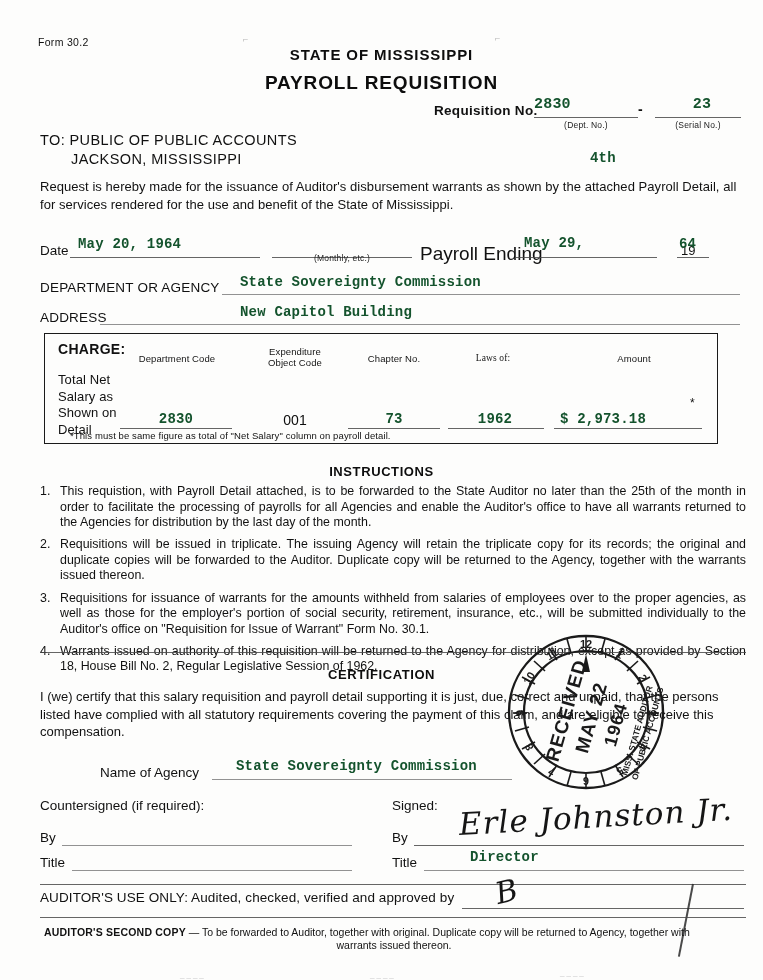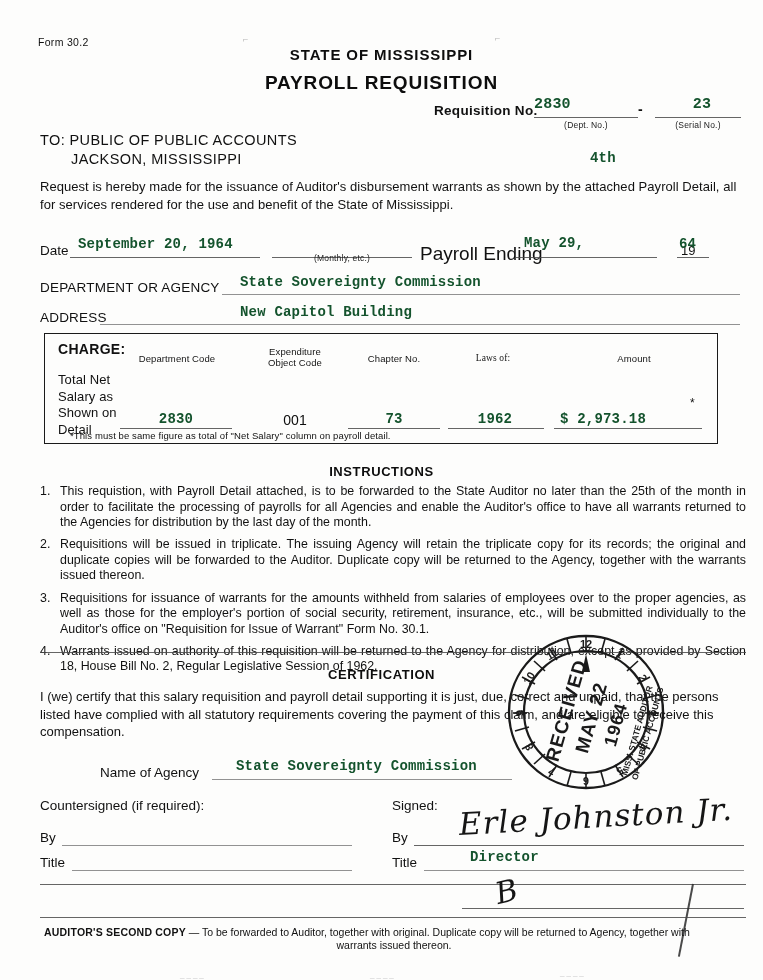--- a/index.html
+++ b/index.html
@@ -336,21 +336,21 @@
   <div class="abs lbl" id="to-block">
     <div>TO:  PUBLIC OF PUBLIC ACCOUNTS</div>
     <div class="indent">JACKSON, MISSISSIPPI</div>
   </div>
 
   <div class="abs typed" id="fourth">4th</div>
 
   <div class="abs lbl" id="request-para">Request is hereby made for the issuance of Auditor's disbursement warrants as shown by the attached Payroll Detail, all for services rendered for the use and benefit of the State of Mississippi.</div>
 
   <div class="abs lbl" id="date-lbl">Date</div>
-  <div class="abs typed" id="date-val">September 20, 1964</div>
+  <div class="abs typed" id="date-val">May 20, 1964</div>
   <div class="rule" style="left:70px; top:257px; width:190px;"></div>
 
   <div class="rule" style="left:272px; top:257px; width:140px;"></div>
   <div class="sub-note" id="monthly-note">(Monthly, etc.)</div>
 
   <div class="abs lbl" id="pe-lbl">Payroll Ending</div>
   <div class="abs typed" id="pe-val">May 29,</div>
   <div class="rule" style="left:515px; top:257px; width:142px;"></div>
 
   <div class="abs lbl" id="yr-lbl">19</div>
@@ -498,20 +498,21 @@
         <text x="80" y="121" fill="#1a1a1a" text-anchor="middle" font-family="'Liberation Sans', sans-serif" font-size="18" font-weight="bold" letter-spacing="1">1964</text>
       </g>
       <g transform="rotate(-74 80 84)">
         <text x="80" y="140" fill="#1a1a1a" text-anchor="middle" font-family="'Liberation Sans', sans-serif" font-size="8.5" font-weight="bold">MISS. STATE AUDITOR</text>
         <text x="80" y="151" fill="#1a1a1a" text-anchor="middle" font-family="'Liberation Sans', sans-serif" font-size="8.5" font-weight="bold">OF PUBLIC ACCOUNTS</text>
       </g>
     </svg>
   </div>
 
   <div class="rule" id="div-aud-top"></div>
+  <div class="abs lbl" id="aud-use">AUDITOR'S USE ONLY: Audited, checked, verified and approved by</div>
   <div class="rule" style="left:462px; top:908px; width:282px;"></div>
   <div class="sig" id="sig-approve">B</div>
   <div id="slash-mark"></div>
 
   <div class="rule" id="div-aud-bot"></div>
 
   <div class="abs lbl" id="aud-copy">
     <span class="strong">AUDITOR'S SECOND COPY</span>
     <span>—</span>
     <span>To be forwarded to Auditor, together with original.  Duplicate copy will be returned to Agency, together with</span>

